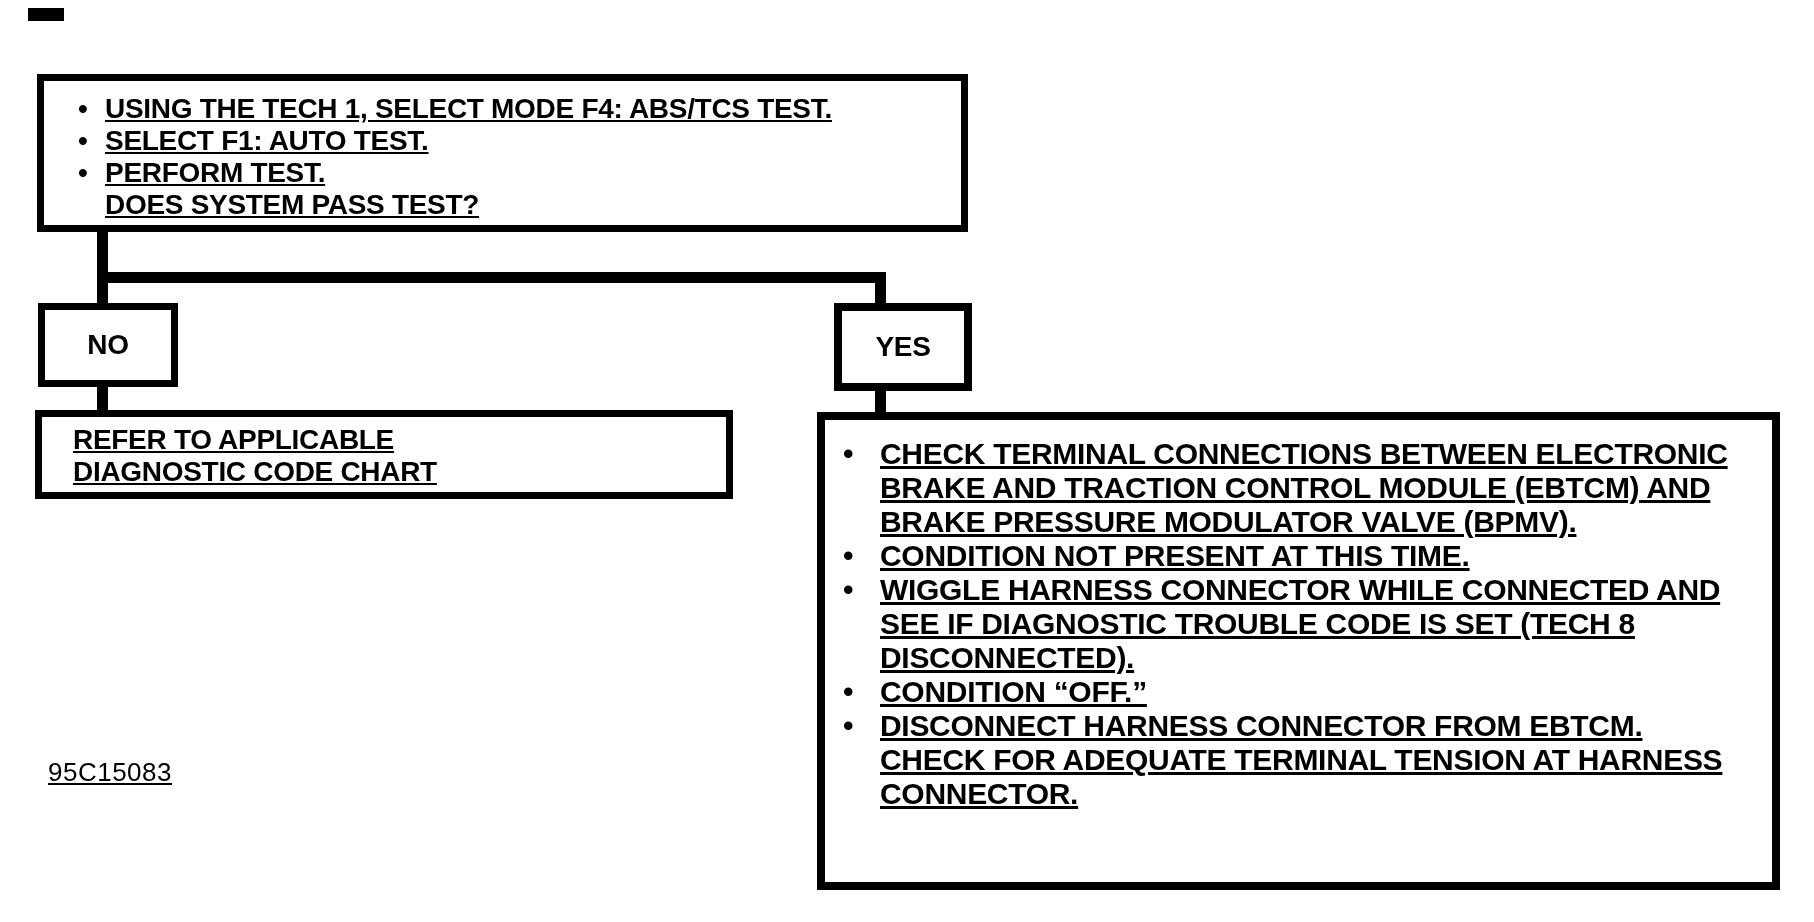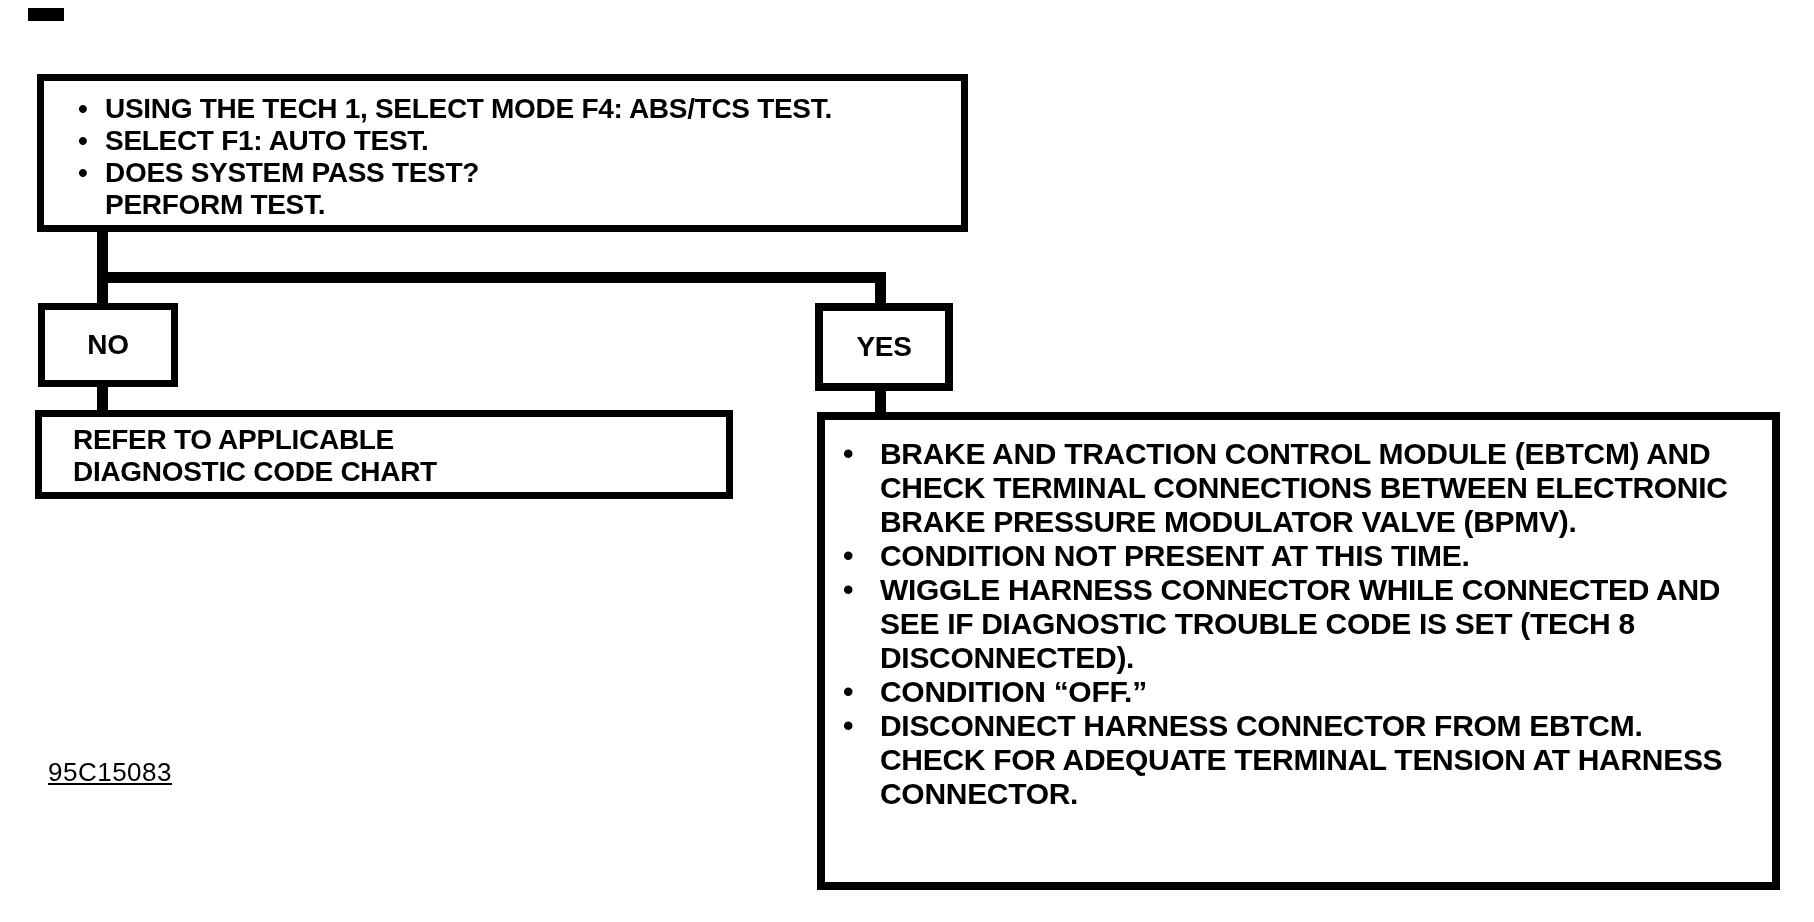--- a/index.html
+++ b/index.html
@@ -29,29 +29,29 @@
   #start-box {
     left: 37px; top: 74px; width: 931px; height: 158px;
     padding: 12px 8px 0 34px;
     font-size: 28px; line-height: 32px;
   }
   #start-box .marker { width: 27px; }
   
   .bullet-item { display: flex; }
   .marker { flex: 0 0 auto; }
   .item-lines { flex: 1 1 auto; }
-  .tline { white-space: nowrap; }
+  .tline { white-space: nowrap; text-decoration: underline; }
   
   #no-box {
     left: 38px; top: 303px; width: 140px; height: 84px;
     display: flex; align-items: center; justify-content: center;
     font-size: 28px;
   }
   #yes-box {
-    left: 815px; top: 303px; width: 138px; height: 88px;
+    left: 834px; top: 303px; width: 138px; height: 88px;
     border-width: 8px;
     display: flex; align-items: center; justify-content: center;
     font-size: 28px;
   }
   
   #refer-box {
     left: 35px; top: 410px; width: 698px; height: 89px;
     padding: 7px 10px 0 31px;
     font-size: 28px; line-height: 32px;
   }
@@ -92,22 +92,22 @@
   </div>
   <div class="bullet-item">
     <span class="marker">•</span>
     <div class="item-lines">
       <div class="tline">SELECT F1: AUTO TEST.</div>
     </div>
   </div>
   <div class="bullet-item">
     <span class="marker">•</span>
     <div class="item-lines">
+      <div class="tline">PERFORM TEST.</div>
       <div class="tline">DOES SYSTEM PASS TEST?</div>
-      <div class="tline">PERFORM TEST.</div>
     </div>
   </div>
 </div>
 
 <div id="conn-start-down" class="abs conn"></div>
 <div id="conn-horizontal" class="abs conn"></div>
 <div id="conn-no-down" class="abs conn"></div>
 <div id="conn-yes-down" class="abs conn"></div>
 <div id="conn-no-result" class="abs conn"></div>
 <div id="conn-yes-result" class="abs conn"></div>
@@ -122,22 +122,22 @@
 
 <div id="refer-box" class="abs node boldtext">
   <div class="tline">REFER TO APPLICABLE</div>
   <div class="tline">DIAGNOSTIC CODE CHART</div>
 </div>
 
 <div id="yes-actions-box" class="abs node boldtext">
   <div class="bullet-item">
     <span class="marker">•</span>
     <div class="item-lines">
+      <div class="tline">CHECK TERMINAL CONNECTIONS BETWEEN ELECTRONIC</div>
       <div class="tline">BRAKE AND TRACTION CONTROL MODULE (EBTCM) AND</div>
-      <div class="tline">CHECK TERMINAL CONNECTIONS BETWEEN ELECTRONIC</div>
       <div class="tline">BRAKE PRESSURE MODULATOR VALVE (BPMV).</div>
     </div>
   </div>
   <div class="bullet-item">
     <span class="marker">•</span>
     <div class="item-lines">
       <div class="tline">CONDITION NOT PRESENT AT THIS TIME.</div>
     </div>
   </div>
   <div class="bullet-item">

